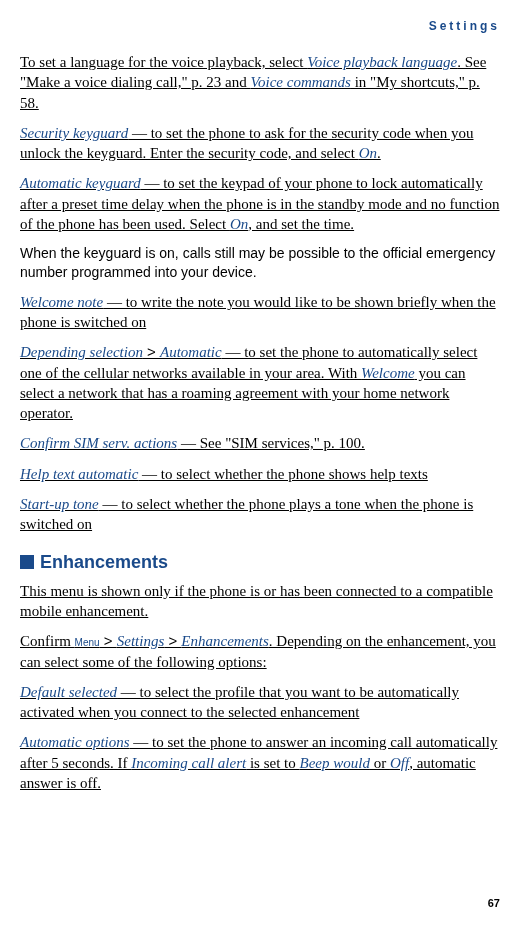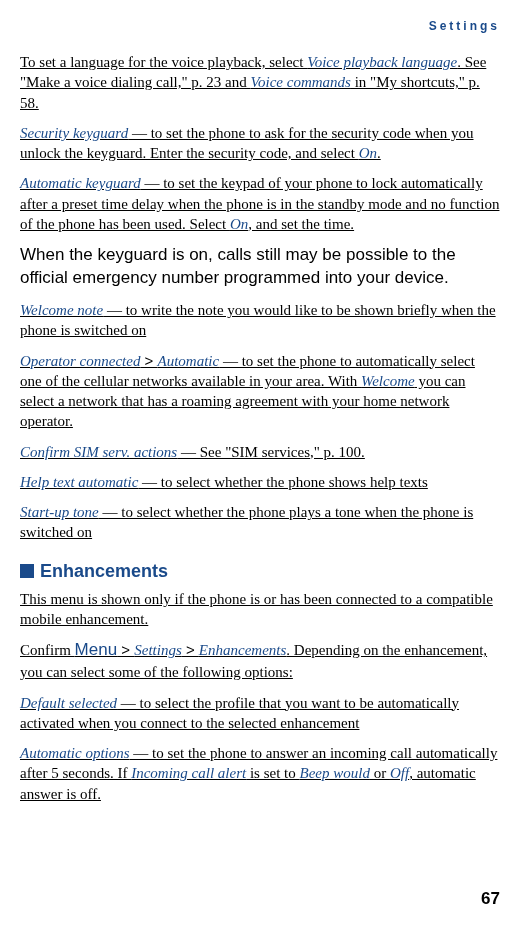--- a/index.html
+++ b/index.html
@@ -31,30 +31,30 @@
       margin-bottom: 10px;
       text-decoration: underline;
     }
     .link {
       color: #1a4a8a;
       font-style: italic;
     }
     .link-sans {
       color: #1a4a8a;
       font-family: Arial, Helvetica, sans-serif;
-      font-size: 17px;
+      font-size: 10px;
     }
     .term {
       color: #1a4a8a;
       font-style: italic;
       margin-top: 12px;
     }
     .small-note {
       font-family: Arial, Helvetica, sans-serif;
-      font-size: 17px;
+      font-size: 14px;
       color: #000000;
       margin-bottom: 10px;
       line-height: 1.35;
     }
     .section-heading {
       font-family: Arial, Helvetica, sans-serif;
       font-size: 18px;
       font-weight: bold;
       color: #1a4a8a;
       margin-top: 16px;
@@ -66,21 +66,21 @@
       height: 14px;
       background: #1a4a8a;
       margin-right: 6px;
       vertical-align: -1px;
     }
     .page-number {
       position: absolute;
       bottom: 14px;
       right: 20px;
       font-family: Arial, Helvetica, sans-serif;
-      font-size: 17px;
+      font-size: 11px;
       font-weight: bold;
       color: #000000;
     }
     .gt {
       font-family: Arial, Helvetica, sans-serif;
     }
   </style>
 </head>
 <body>
 
@@ -98,21 +98,21 @@
   <span class="term">Automatic keyguard</span><span> — to set the keypad of your phone to lock automatically after a preset time delay when the phone is in the standby mode and no function of the phone has been used. Select </span><span class="link">On</span><span>, and set the time.</span>
 </div>
 
 <div class="small-note">When the keyguard is on, calls still may be possible to the official emergency number programmed into your device.</div>
 
 <div class="para">
   <span class="term">Welcome note</span><span> — to write the note you would like to be shown briefly when the phone is switched on</span>
 </div>
 
 <div class="para">
-  <span class="term">Operator connected</span><span class="gt"> &gt; </span><span class="term">Automatic</span><span> — to set the phone to automatically select one of the cellular networks available in your area. With </span><span class="link">Welcome</span><span> you can select a network that has a roaming agreement with your home network operator.</span>
+  <span class="term">Depending selection</span><span class="gt"> &gt; </span><span class="term">Automatic</span><span> — to set the phone to automatically select one of the cellular networks available in your area. With </span><span class="link">Welcome</span><span> you can select a network that has a roaming agreement with your home network operator.</span>
 </div>
 
 <div class="para">
   <span class="term">Confirm SIM serv. actions</span><span> — See "SIM services," p. 100.</span>
 </div>
 
 <div class="para">
   <span class="term">Help text automatic</span><span> — to select whether the phone shows help texts</span>
 </div>
 

